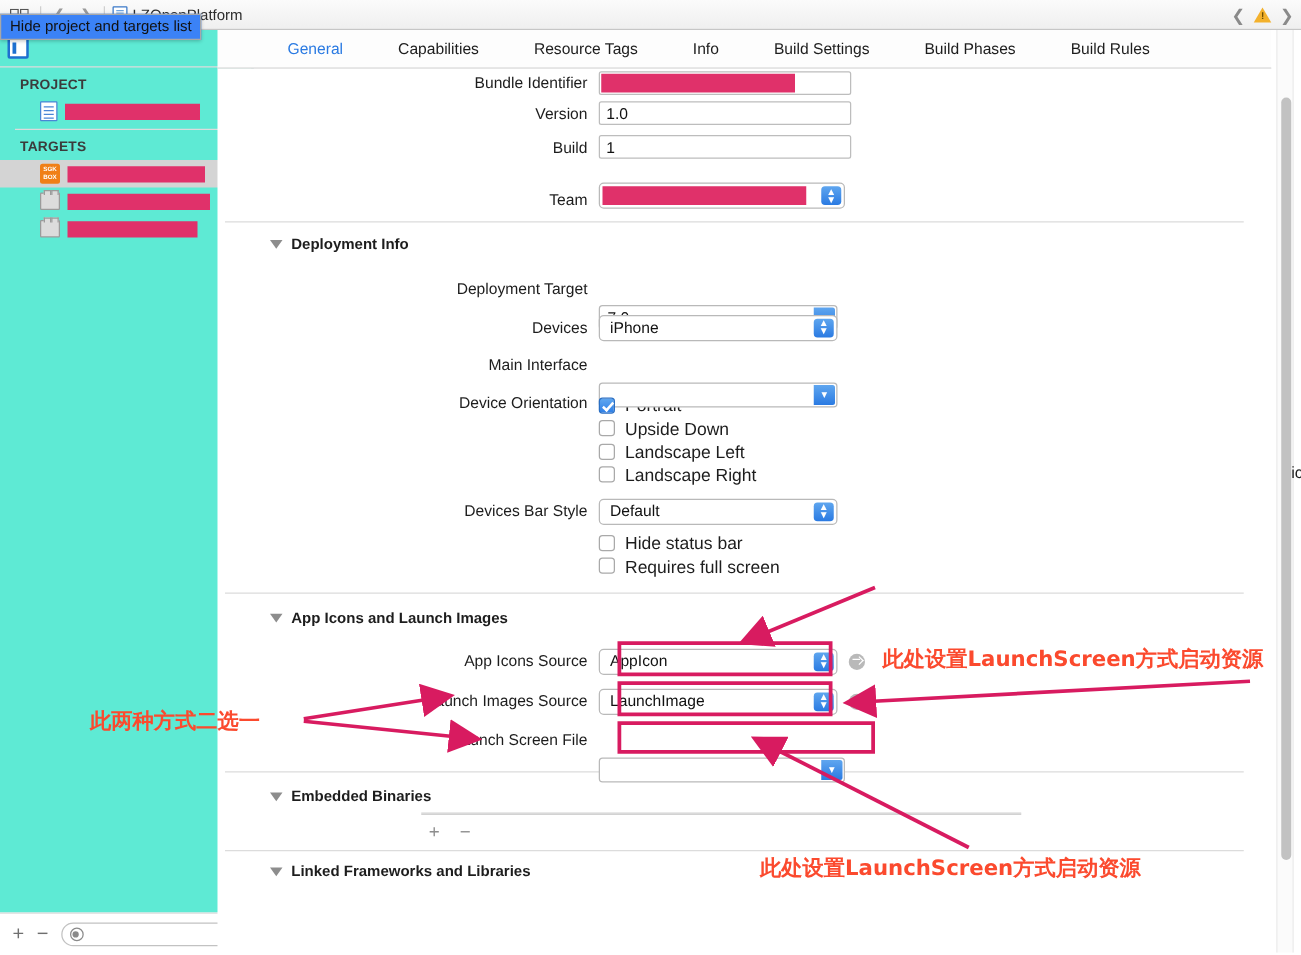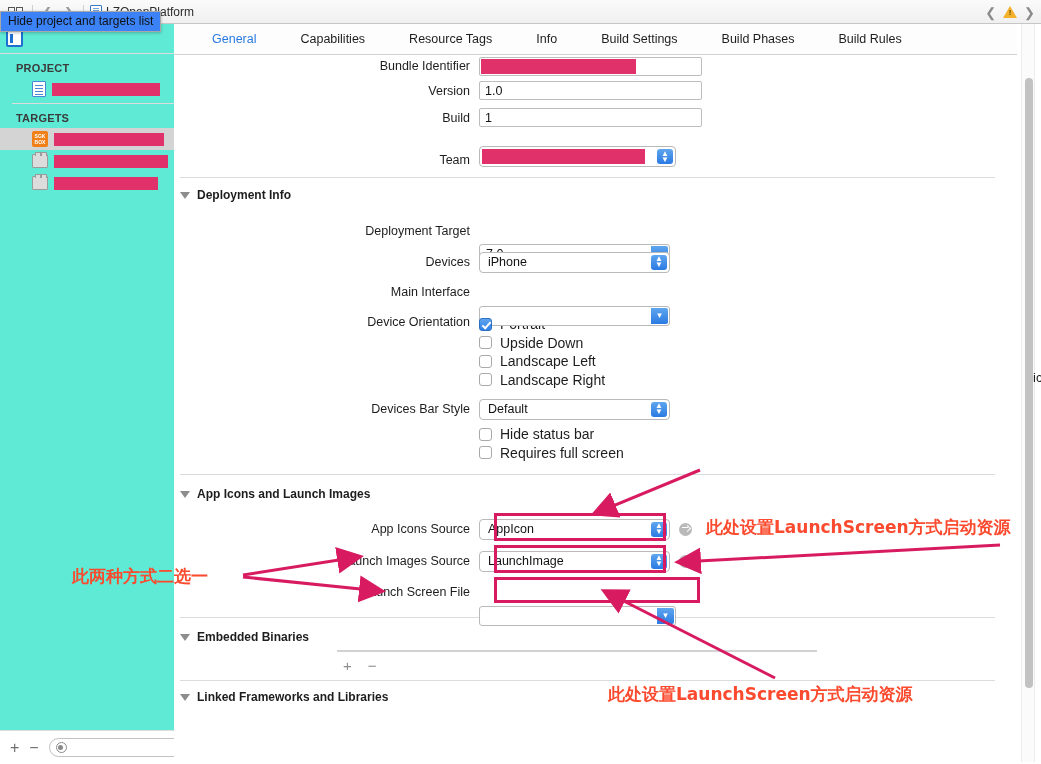--- a/index.html
+++ b/index.html
@@ -114,38 +114,38 @@
     flex: 1; height: 19px; border: 1px solid #c2c2c2; border-radius: 10px; background: #fff;
     display: flex; align-items: center; padding: 0 6px;
   }
   .filter-circ { width: 11px; height: 11px; border: 1.5px solid #8a8a8a; border-radius: 50%; position: relative; }
   .filter-circ::after { content: ""; position: absolute; left: 1.5px; top: 1.5px; width: 5px; height: 5px; background: #8a8a8a; border-radius: 50%; }
 
   
   .tabbar {
     position: absolute; left: 174px; top: 24px; right: 24px; height: 31px;
     background: #fdfdfd; border-bottom: 1px solid #d2d2d2;
-    display: flex; align-items: center; gap: 0px; padding-left: 16px;
+    display: flex; align-items: center; gap: 0px; padding-left: 34px;
   }
   .tab { font-size: 12.5px; color: #1d1d1d; padding: 0 22px; cursor: default; }
   .tab.active { color: #2a7ae2; }
 
   
   .editor {
     position: absolute; left: 174px; top: 55px; right: 24px; bottom: 0;
     background: #ffffff; overflow: hidden;
   }
   .row { display: flex; align-items: center; height: 25px; }
   .lbl {
     width: 305px; text-align: right; padding-right: 9px;
     font-size: 12.5px; color: #1d1d1d; flex: none;
   }
   .ctl { flex: none; }
   .txtfield {
-    width: 223px; height: 19px; border: 1px solid #bdbdbd; border-radius: 2px; background: #fff;
+    width: 202px; height: 19px; border: 1px solid #bdbdbd; border-radius: 2px; background: #fff;
     font-size: 12.5px; color: #111; padding: 0 5px; display: flex; align-items: center;
   }
   .txtfield .redact-fill { height: 15px; background: #e0316a; }
 
   .combo {
     width: 191px; height: 20px; border: 1px solid #b9b9b9; border-radius: 3px; background: #fff;
     display: flex; align-items: center; font-size: 12.5px; color: #111; padding-left: 6px;
     position: relative;
     margin-top: 47px;
   }
@@ -161,21 +161,21 @@
     display: flex; align-items: center; font-size: 12.5px; color: #111; padding-left: 8px;
     position: relative;
   }
   .popup .stepper {
     position: absolute; right: 2px; top: 2px; bottom: 2px; width: 16px; border-radius: 3px;
     background: linear-gradient(#5fa6ef, #2a7ae2);
     display: flex; align-items: center; justify-content: center; flex-direction: column;
     color: #fff; font-size: 8px; line-height: 6px;
   }
 
-  .sect-header { display: flex; align-items: center; gap: 7px; padding: 6px 0 6px 6px; }
+  .sect-header { display: flex; align-items: center; gap: 7px; padding: 6px 0 6px 6px; margin-left: 36px; }
   .disc { width: 0; height: 0; border-left: 5px solid transparent; border-right: 5px solid transparent; border-top: 7px solid #8d8d8d; }
   .sect-title { font-size: 12px; font-weight: bold; color: #1d1d1d; }
   .hr { height: 1px; background: #dcdcdc; margin: 4px 22px 4px 6px; }
 
   .cbrow { display: flex; align-items: center; height: 18.5px; }
   .cb {
     width: 13px; height: 13px; border: 1px solid #a9a9a9; border-radius: 3px; background: #fff; flex: none;
     margin-right: 8px;
   }
   .cb.on {

